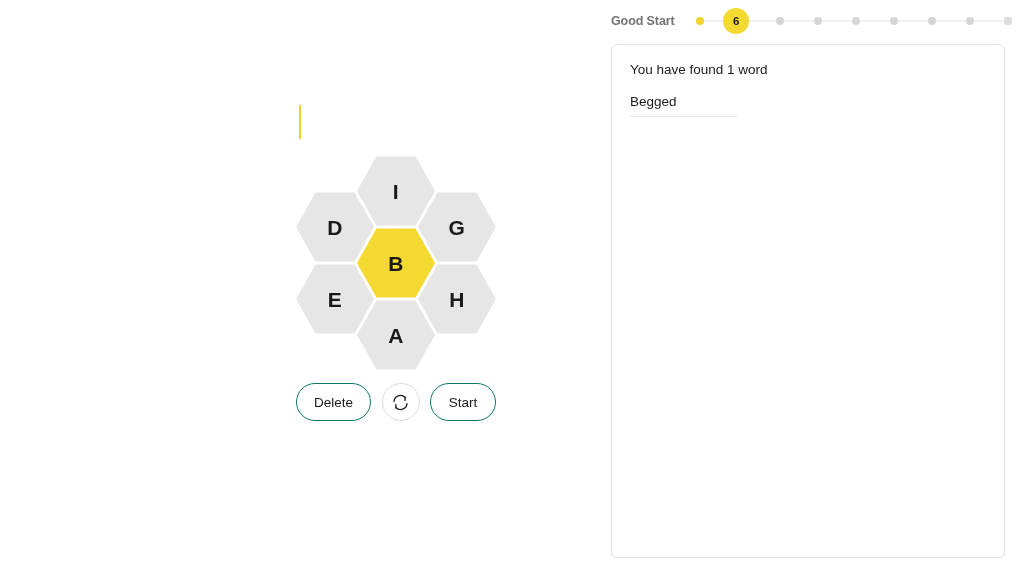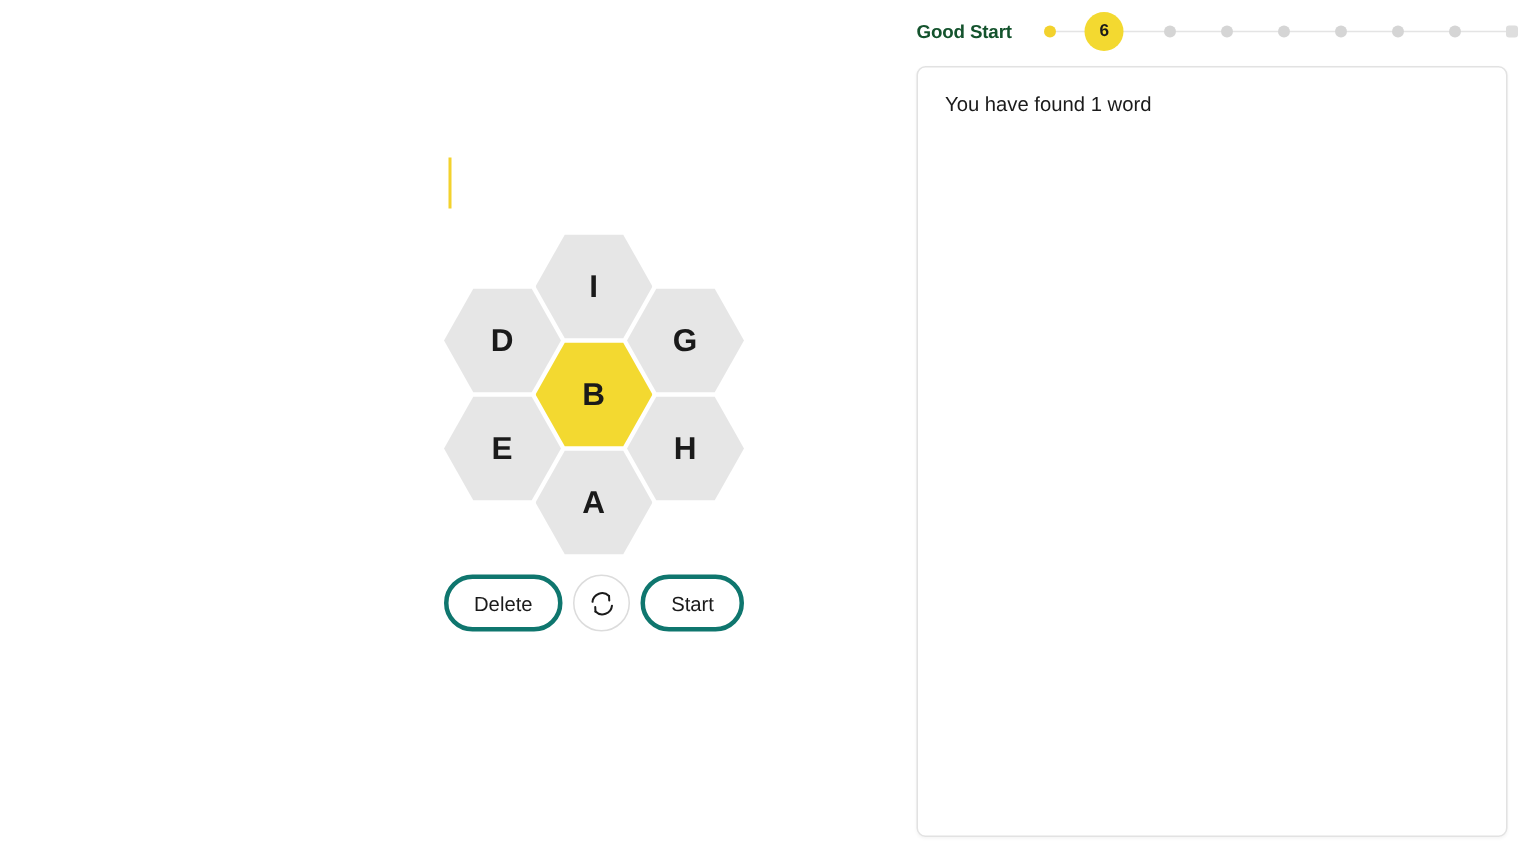--- a/index.html
+++ b/index.html
@@ -80,21 +80,21 @@
     width: 200px;
     height: 38px;
     display: flex;
     align-items: center;
     justify-content: space-between;
   }
   .pill-btn {
     height: 38px;
     min-width: 66px;
     padding: 0 17px;
-    border: 3px solid #0f766e;
+    border: 1px solid #0f766e;
     border-radius: 19px;
     background: #ffffff;
     font-family: "Liberation Sans", sans-serif;
     font-size: 13.5px;
     color: #1a1a1a;
     cursor: pointer;
     display: flex;
     align-items: center;
     justify-content: center;
     white-space: nowrap;
@@ -125,21 +125,21 @@
     left: 11px;
     top: 8px;
     width: 402px;
     height: 26px;
     display: flex;
     align-items: center;
   }
   .rank-label {
     font-size: 12.5px;
     font-weight: bold;
-    color: #14532d;
+    color: #737373;
     white-space: nowrap;
     margin-right: 22px;
     letter-spacing: -0.1px;
   }
   .track {
     position: relative;
     flex: 1;
     height: 26px;
     display: flex;
     align-items: center;
@@ -278,15 +278,18 @@
         <div class="tick" style="left:50.5%"></div>
         <div class="tick" style="left:62.5%"></div>
         <div class="tick" style="left:74.5%"></div>
         <div class="tick" style="left:86.5%"></div>
         <div class="tick square" style="left:98.5%"></div>
       </div>
     </div>
 
     <div class="word-panel">
       <div class="found-count">You have found 1 word</div>
+      <ul class="word-list">
+        <li class="word-item">Begged</li>
+      </ul>
     </div>
   </div>
 </div>
 
 </body></html>

